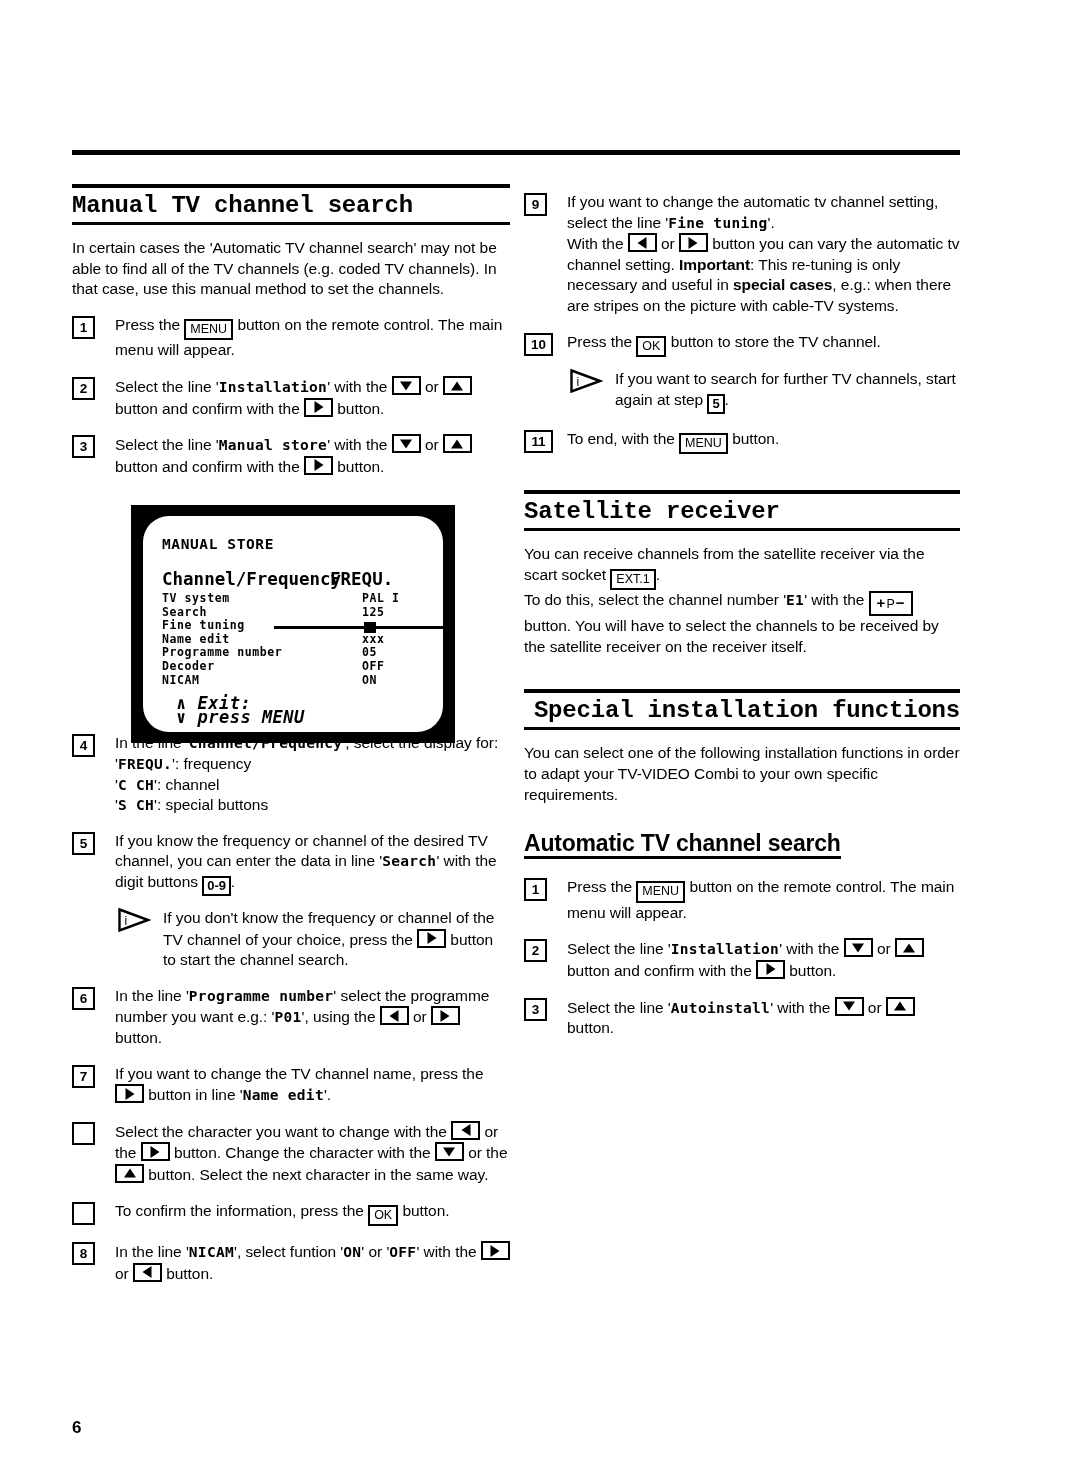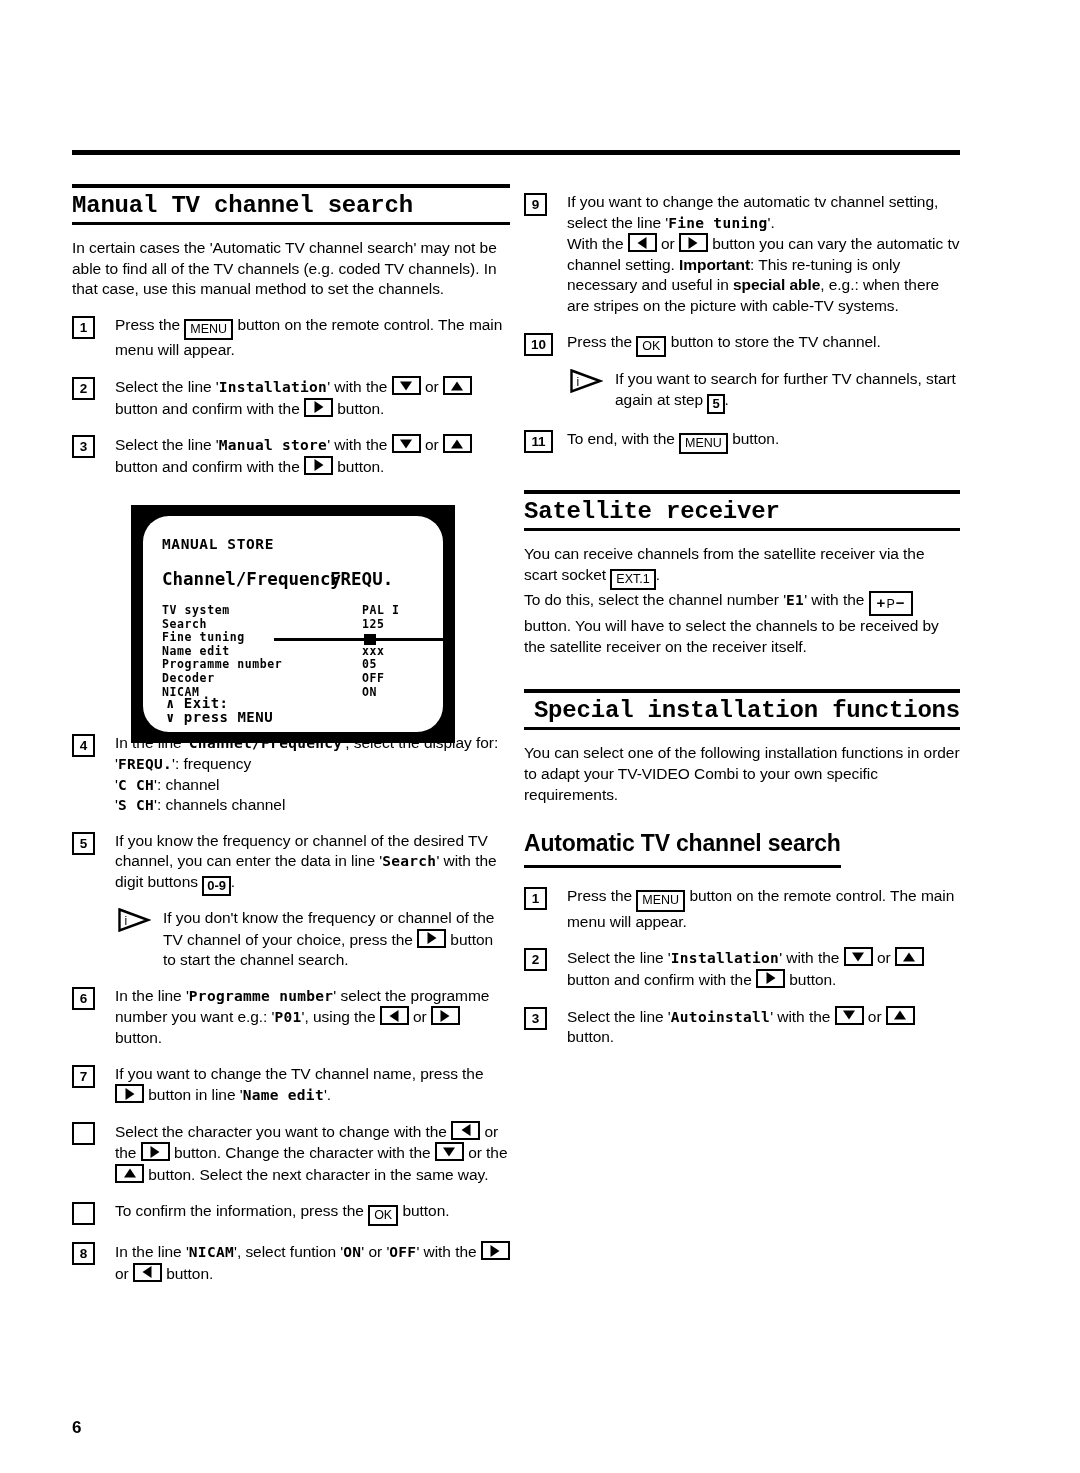--- a/index.html
+++ b/index.html
@@ -42,21 +42,21 @@
     font-family:Liberation Mono, monospace;
   }
   h3.subheading{
     font-size:23px;
     font-weight:bold;
     letter-spacing:-0.2px;
     margin:0 0 3px 0;
     line-height:1.05;
     display:inline-block;
     border-bottom:3px solid #000;
-    padding-bottom:10px;
+    padding-bottom:1px;
   }
 
   
   p.body{
     font-size:15.5px;
     line-height:20.6px;
     margin:13px 0 0 0;
     letter-spacing:-0.05px;
   }
   p.body.tight{margin-top:11px;}
@@ -174,42 +174,43 @@
   }
   .osd-title{
     font-size:14.5px;font-weight:bold;letter-spacing:0.6px;
   }
   .osd-big{
     font-size:17.5px;font-weight:bold;letter-spacing:0px;
     margin-top:17px;
     display:flex;
   }
   .osd-big .lbl{width:168px;}
-  .osd-rows{margin-top:15px;}
+  .osd-rows{margin-top:3px;}
   .osd-row{
     display:flex;
     font-size:11.5px;font-weight:bold;letter-spacing:0.6px;
     line-height:13.6px;
     position:relative;
   }
   .osd-row .lbl{width:156px;flex:none;}
   .osd-row .val{flex:none;padding-left:44px;}
   .slider{
     position:absolute;
     left:112px;top:6.5px;
     width:175px;height:3px;background:#000;
   }
   .slider .knob{
     position:absolute;left:90px;top:-4px;
     width:12px;height:11px;background:#000;
   }
   .osd-foot{
-    position:absolute;left:4px;bottom:2px;
-    font-size:14px;font-weight:bold;letter-spacing:0.5px;
+    position:absolute;left:14px;bottom:2px;
+    font-size:17px;font-weight:bold;letter-spacing:0.5px;
     line-height:14px;
+    font-style:italic;
   }
 
   
   .pageno{
     position:absolute;left:72px;top:1418px;
     font-size:17px;font-weight:bold;
   }
 </style>
 </head>
 <body>
@@ -257,21 +258,21 @@
       <span>button.</span>
     </div>
 
     <div style="height:252px;"></div>
 
     <div class="step" style="margin-top:4px;">
       <span class="num">4</span>
       <span>In the line '</span><span class="mono">Channel/Frequency</span><span>', select the display for:</span>
       <div>'<span class="mono">FREQU.</span>'<span>: frequency</span></div>
       <div>'<span class="mono">C CH</span>'<span>: channel</span></div>
-      <div>'<span class="mono">S CH</span>'<span>: channels channel</span></div>
+      <div>'<span class="mono">S CH</span>'<span>: special buttons</span></div>
     </div>
 
     <div class="step">
       <span class="num">5</span>
       <span>If you know the frequency or channel of the desired TV channel, you can enter the data in line '</span><span class="mono">Search</span><span>' with the digit buttons</span>
       <span class="key numbox">0-9</span><span>.</span>
 
       <div class="note">
         <span class="tri">
           <svg width="34" height="24" viewBox="0 0 34 24">
@@ -387,21 +388,21 @@
 
     <div class="step" style="margin-top:0;">
       <span class="num">9</span>
       <span>If you want to change the automatic tv channel setting, select the line '</span><span class="mono">Fine tuning</span><span>'.</span><br>
       <span>With the</span>
       <span class="key arrow left"><i></i></span>
       <span>or</span>
       <span class="key arrow right"><i></i></span>
       <span>button you can vary the automatic tv channel setting.</span>
       <span class="b">Important</span><span>: This re-tuning is only necessary and useful in</span>
-      <span class="b">special able</span><span>, e.g.: when there are stripes on the picture with cable-TV systems.</span>
+      <span class="b">special cases</span><span>, e.g.: when there are stripes on the picture with cable-TV systems.</span>
     </div>
 
     <div class="step">
       <span class="num wide">10</span>
       <span>Press the</span>
       <span class="key txt">OK</span>
       <span>button to store the TV channel.</span>
 
       <div class="note">
         <span class="tri">

